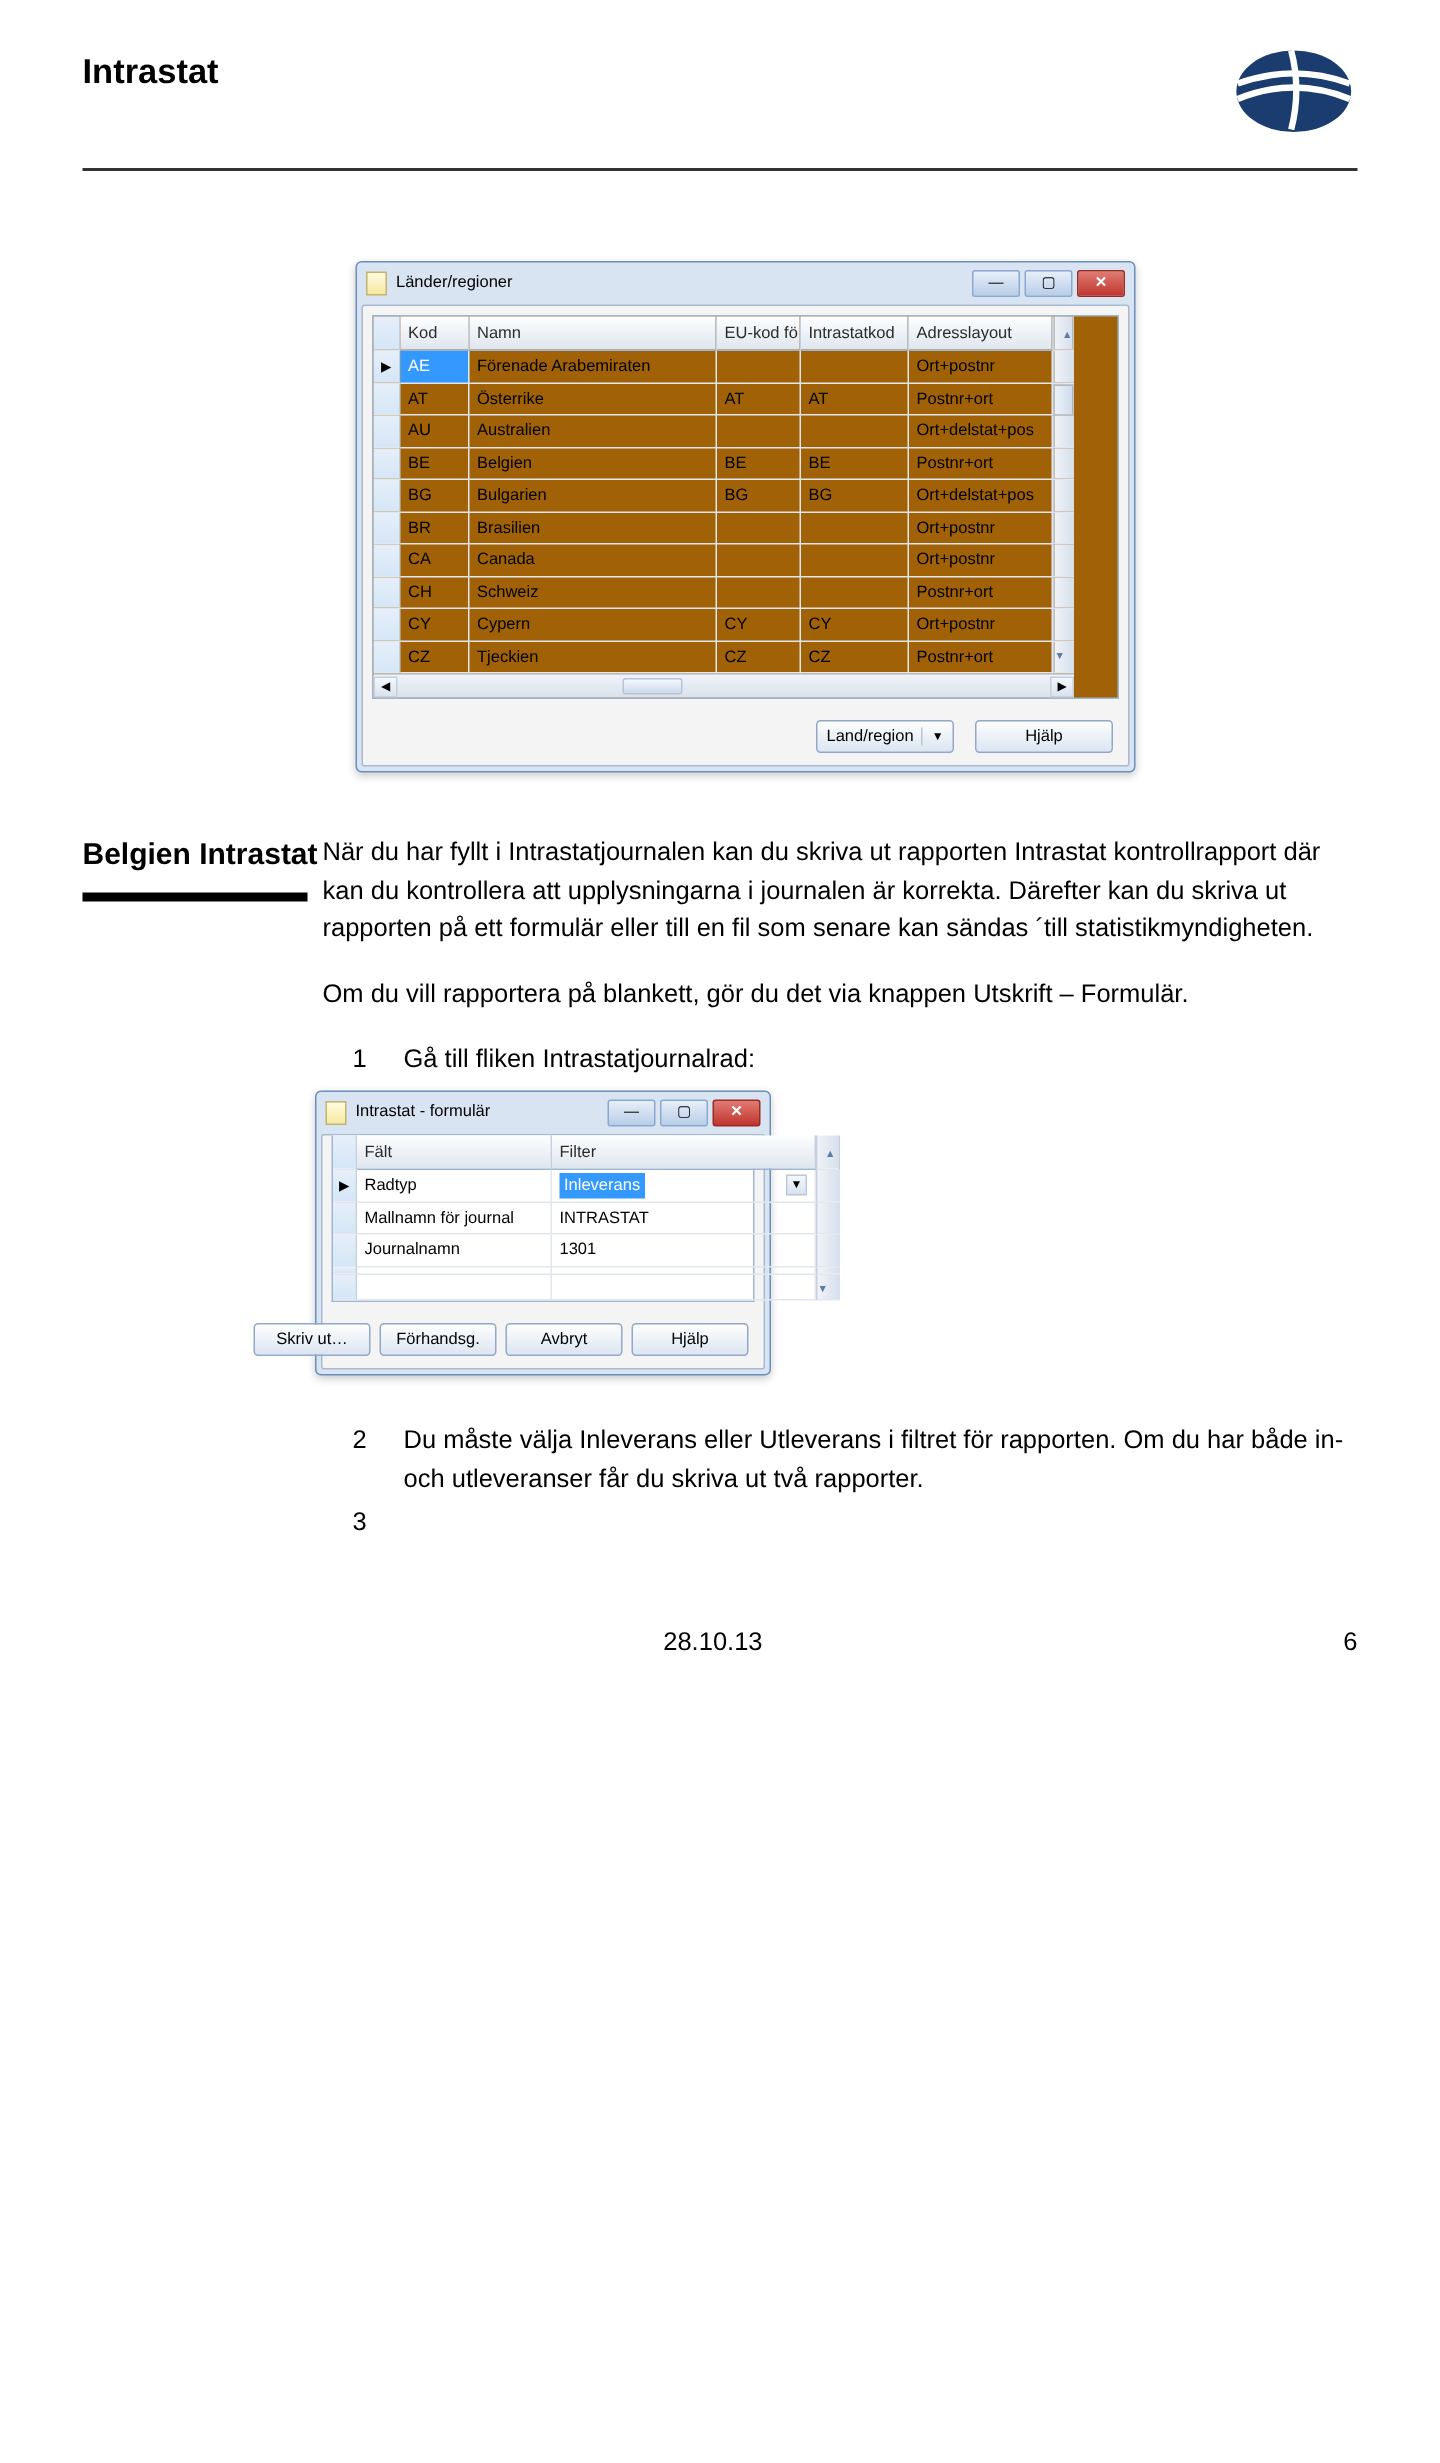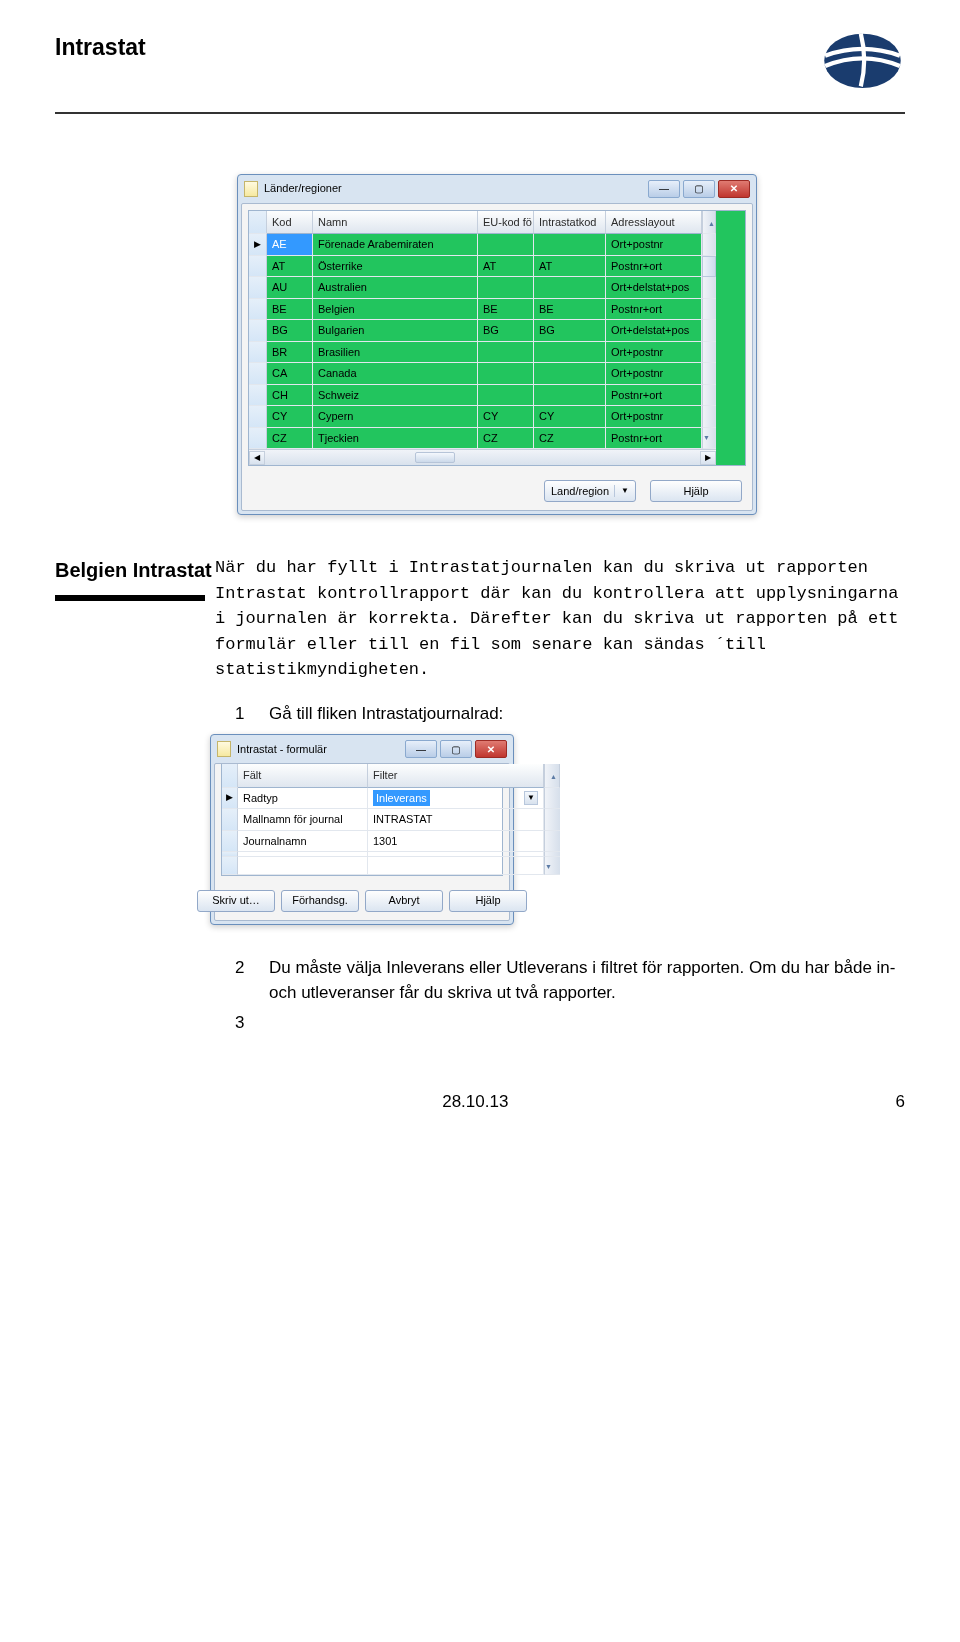--- a/index.html
+++ b/index.html
@@ -63,21 +63,21 @@
     border-color: #9c2a24;
     color: white; font-weight: bold;
   }
   .win-inner {
     background: #f4f4f4;
     border: 1px solid #a9bad0;
     margin: 3px;
     border-radius: 2px;
   }
   .grid {
-    background: #22c55e;
+    background: #a16207;
     border: 1px solid #9fb5cf;
     margin: 6px;
     display: grid;
     grid-template-columns: 18px 46px 165px 56px 72px 96px 14px;
     font-size: 11px;
   }
   .gh {
     background: linear-gradient(#fdfefe,#dfe6ef);
     border-right: 1px solid #c5cfdd;
     border-bottom: 1px solid #9fb5cf;
@@ -144,21 +144,21 @@
     display: grid;
     grid-template-columns: 160px 1fr;
     gap: 0 0;
   }
   .side-label { font-weight: bold; font-size: 20px; }
   .side-thick-line {
     width: 150px;
     border-top: 6px solid #000;
     margin-top: 10px;
   }
-  .body-text p { margin-bottom: 18px; font-family: Liberation Mono, monospace; }
+  .body-text p { margin-bottom: 18px; }
   .body-text .sub-h { font-weight: bold; margin-bottom: 4px; margin-top: 8px; }
   .num-list { padding-left: 20px; }
   .num-list .li-row { display: flex; gap: 22px; margin-bottom: 4px; }
   .num-list .num { min-width: 12px; }
   .win2-wrap { margin: 8px 0 30px -5px; }
   .win2 { width: 304px; }
   .tabs-bar {
     display: flex; gap: 0; margin: 6px 6px 0;
     border-bottom: 1px solid #9fb5cf;
   }
@@ -328,20 +328,21 @@
     </div>
   </div>
 
   <div class="section-left">
     <div>
       <div class="side-label">Belgien Intrastat</div>
       <div class="side-thick-line"></div>
     </div>
     <div class="body-text">
       <p>När du har fyllt i Intrastatjournalen kan du skriva ut rapporten Intrastat kontrollrapport där kan du kontrollera att upplysningarna i journalen är korrekta. Därefter kan du skriva ut rapporten på ett formulär eller till en fil som senare kan sändas ´till statistikmyndigheten.</p>
+      <p>Om du vill rapportera på blankett, gör du det via knappen Utskrift – Formulär.</p>
 
       <div class="num-list">
         <div class="li-row">
           <span class="num">1</span>
           <span>Gå till fliken Intrastatjournalrad:</span>
         </div>
       </div>
 
       <div class="win2-wrap">
         <div class="win win2">
@@ -382,21 +383,21 @@
               <div class="sel blankrow"></div>
               <div class="gc"></div>
               <div class="gc"></div>
               <div class="sbv"></div>
 
               <div class="sel blankrow"></div>
               <div class="gc"></div>
               <div class="gc"></div>
               <div class="sbv"><span class="tiny-icon">▼</span></div>
             </div>
-            <div class="win-footer" style="justify-content:center;gap:6px">
+            <div class="win-footer" style="justify-content:flex-end;gap:6px">
               <span class="btn" style="min-width:78px">Skriv ut…</span>
               <span class="btn" style="min-width:78px">Förhandsg.</span>
               <span class="btn" style="min-width:78px">Avbryt</span>
               <span class="btn" style="min-width:78px">Hjälp</span>
             </div>
           </div>
         </div>
       </div>
 
       <div class="num-list">

